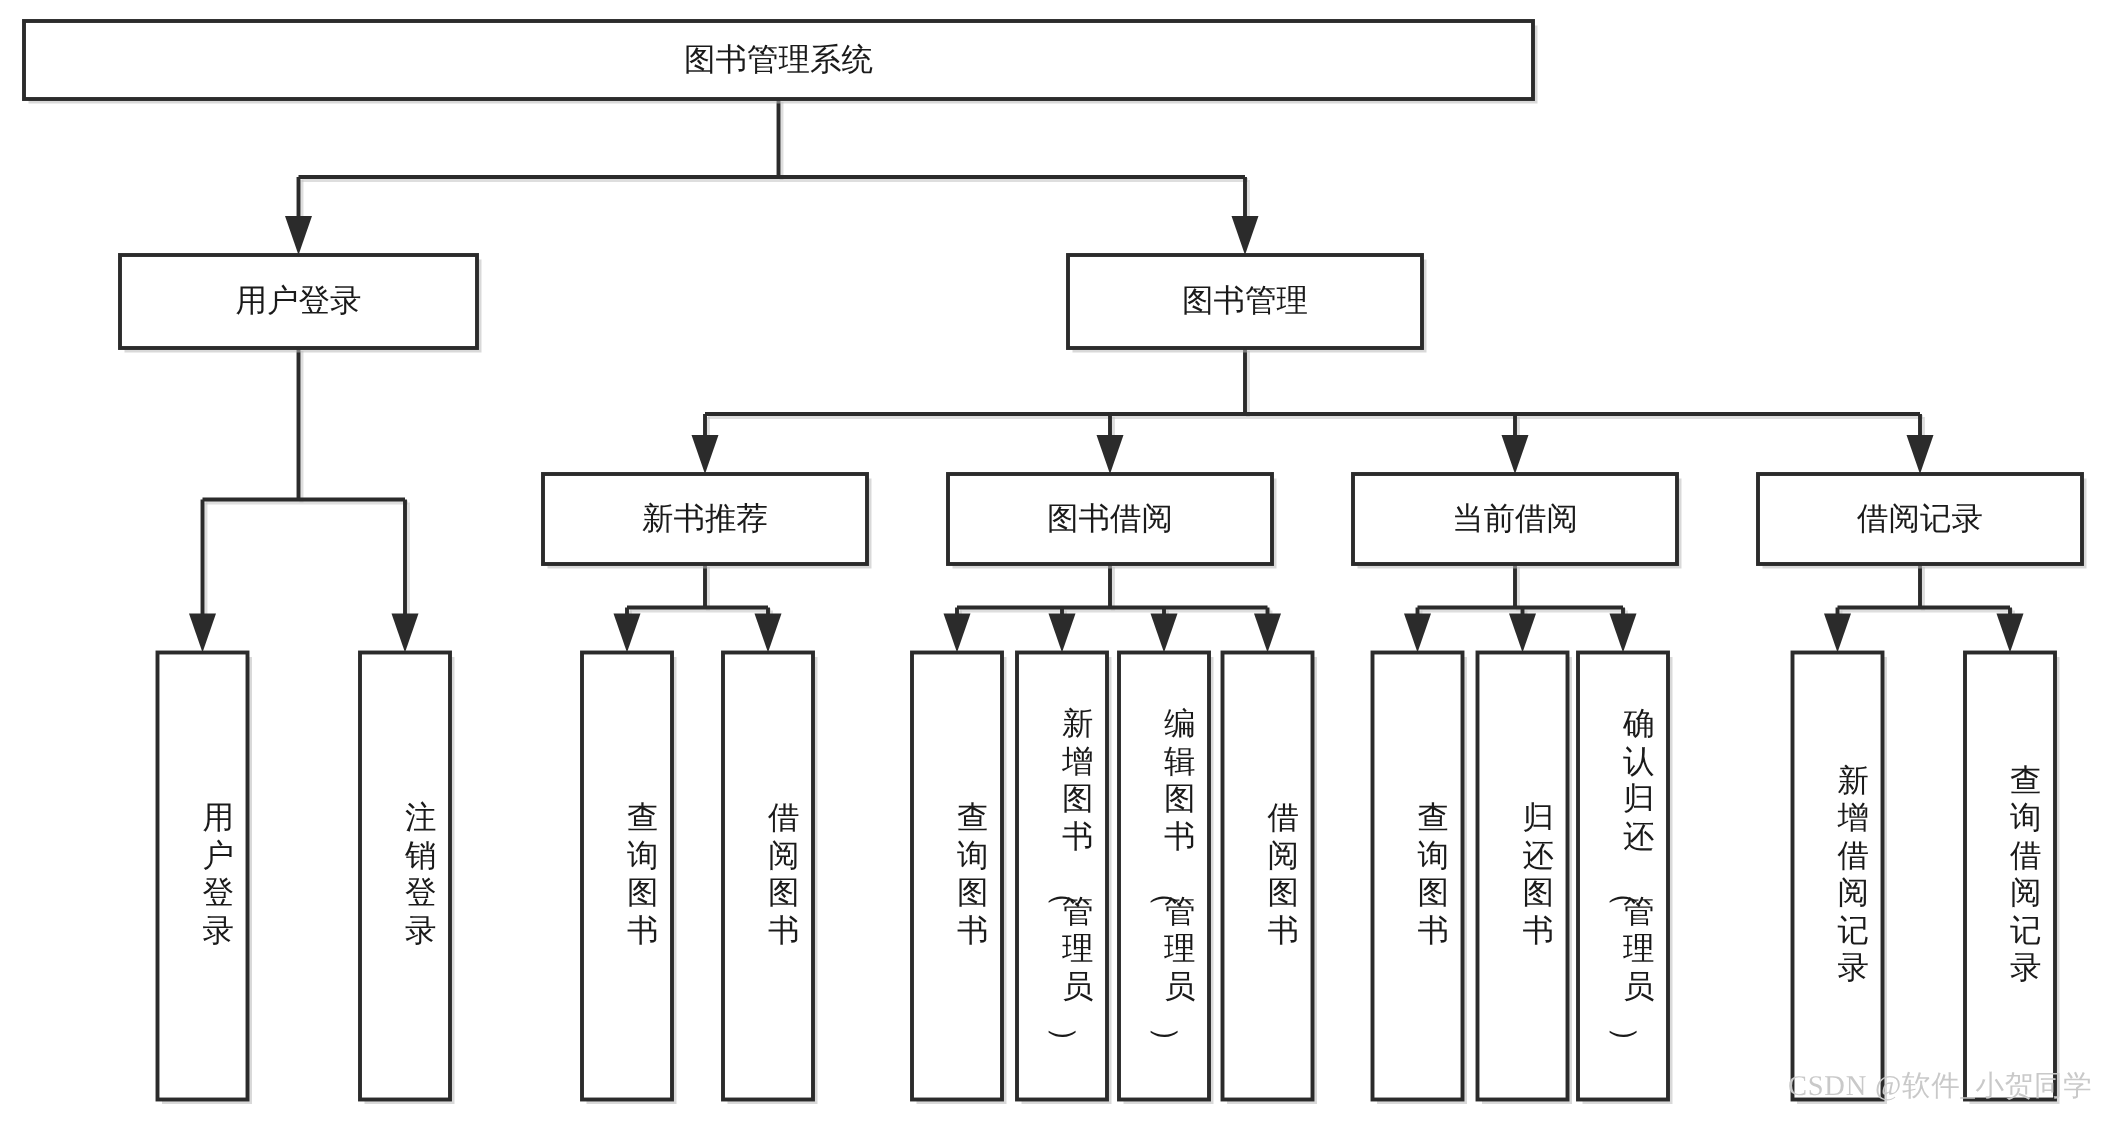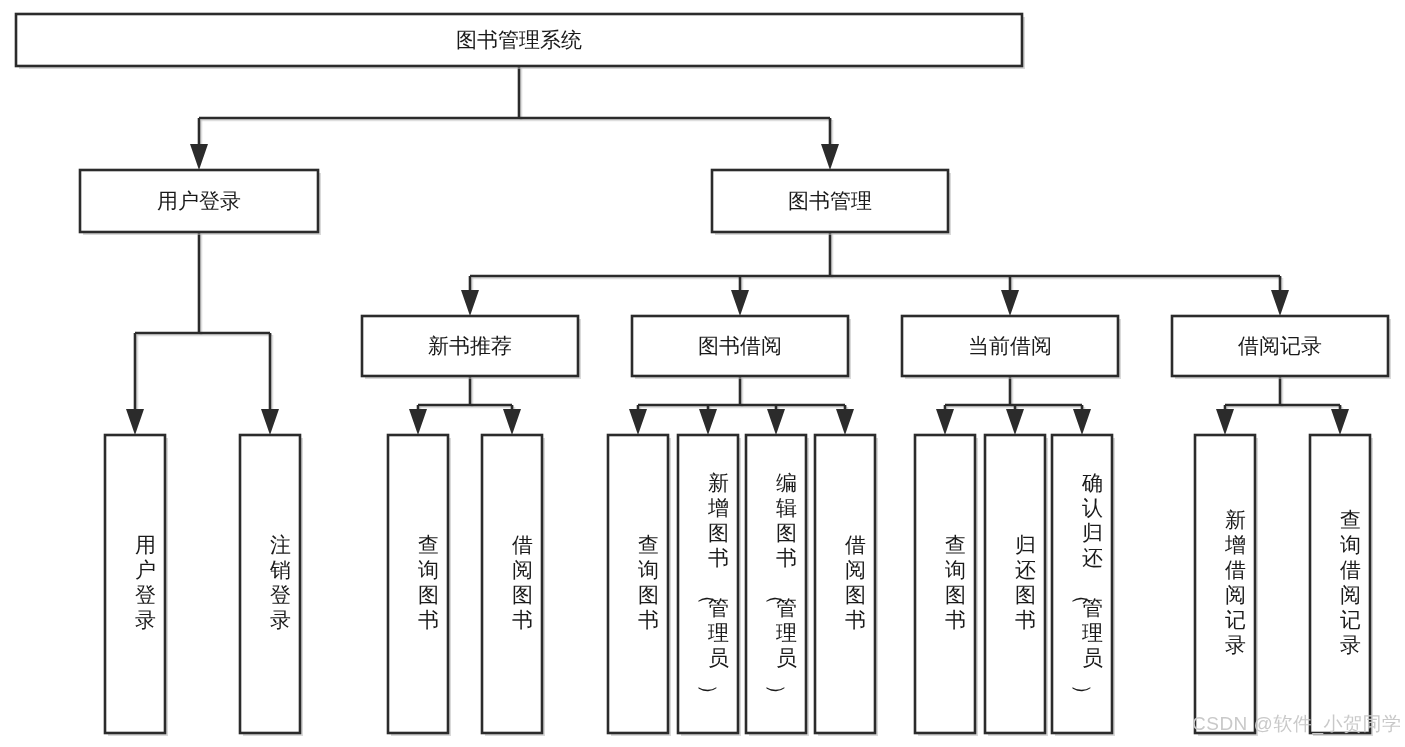--- a/index.html
+++ b/index.html
@@ -291,14 +291,14 @@
           <text class="leaf-label" x="1340" y="521.5" text-anchor="middle">查</text>
           <text class="leaf-label" x="1340" y="546.5" text-anchor="middle">询</text>
           <text class="leaf-label" x="1340" y="571.5" text-anchor="middle">借</text>
           <text class="leaf-label" x="1340" y="596.5" text-anchor="middle">阅</text>
           <text class="leaf-label" x="1340" y="621.5" text-anchor="middle">记</text>
           <text class="leaf-label" x="1340" y="646.5" text-anchor="middle">录</text>
         </g>
       </g>
   </svg>
 
-  <div class="watermark" style="left: 1192px; top: 711px;">CSDN @软件_小贺同学</div>
+  <div class="watermark" style="left: 1192px; top: 711px; font-family: Liberation Serif, serif;">CSDN @软件_小贺同学</div>
 </div>
 
 </body></html>

